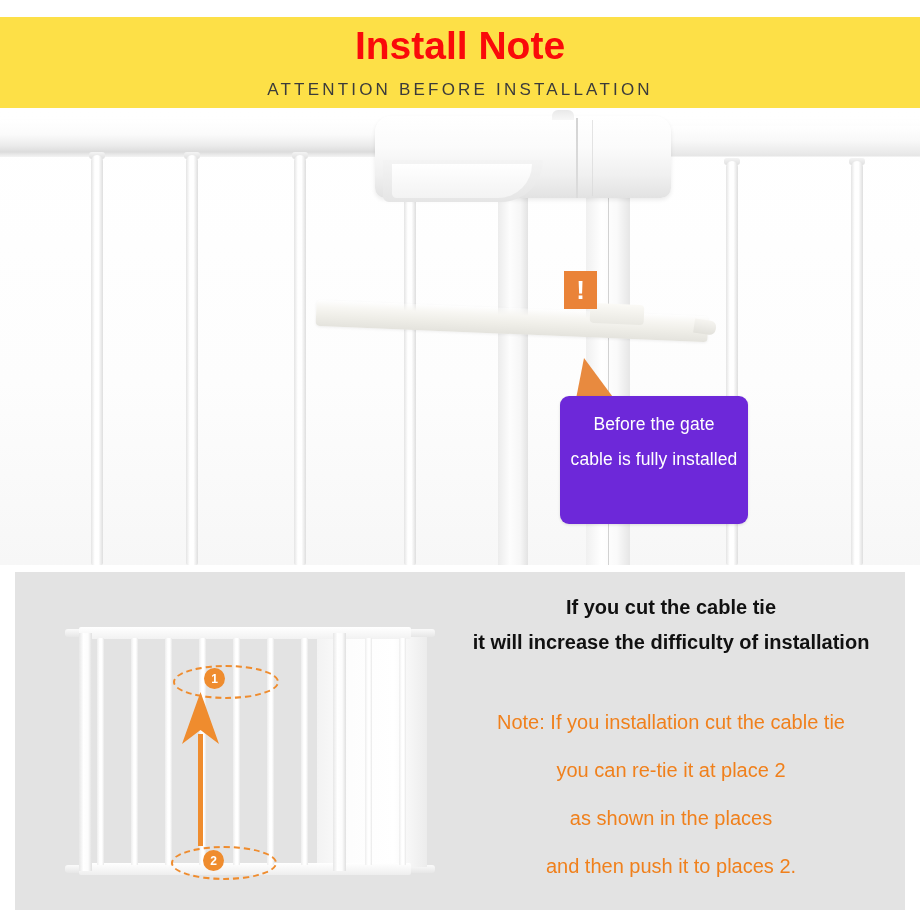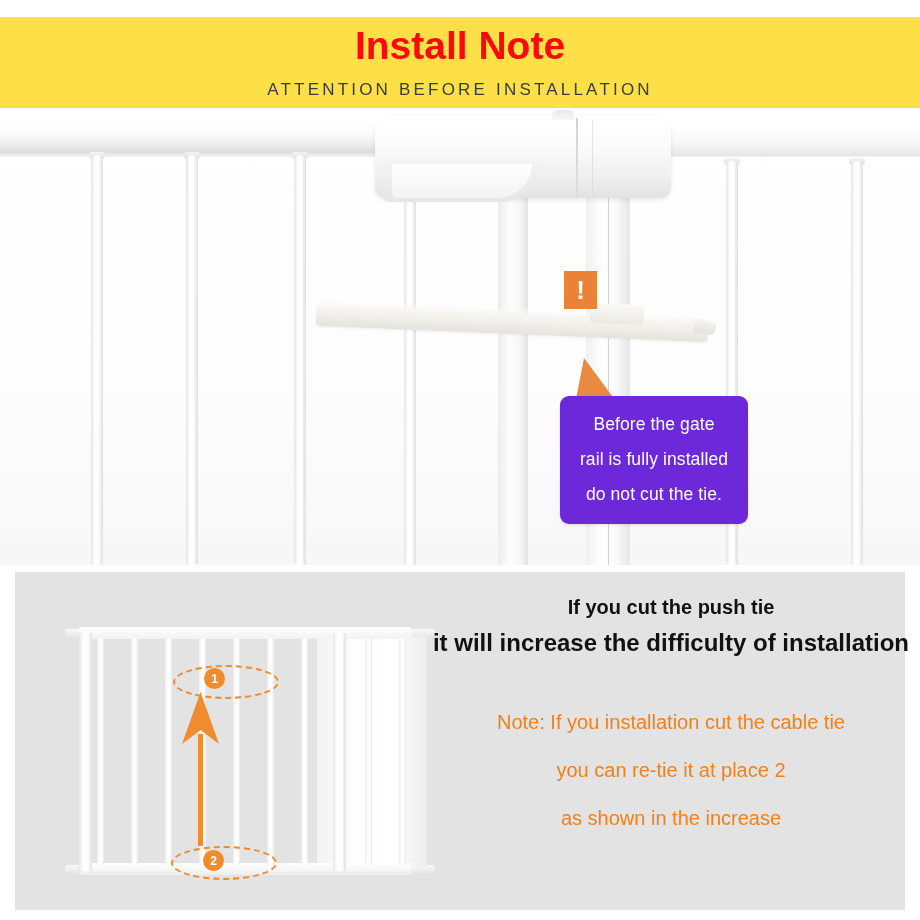--- a/index.html
+++ b/index.html
@@ -321,21 +321,21 @@
     width: 478px;
   }
   .bt-line {
     text-align: center;
     font-size: 20px;
     font-weight: bold;
     color: #111111;
     line-height: 35px;
     white-space: nowrap;
   }
-  .bt-line.wide { font-size: 24px; }
+  .bt-line.wide { font-size: 20px; }
   .note-block {
     position: absolute;
     left: 432px; top: 698px;
     width: 478px;
   }
   .note-line {
     text-align: center;
     font-size: 20px;
     color: #f0801c;
     line-height: 48px;
@@ -388,22 +388,21 @@
     <div class="cable-tie-head"></div>
     <div class="cable-tie-tip"></div>
   </div>
 
   <div class="excl-mark">!</div>
 
   <div class="bubble-tail"></div>
   <div class="bubble">
     <div class="bubble-text">
       <span class="l">Before the gate</span>
-      <span class="l">rail is fully installed</span>
-      <span class="l">do not cut the tie.</span>
+      <span class="l">cable is fully installed</span>
     </div>
   </div>
 
   <div class="bottom-panel">
 
     <div class="gate">
       <div class="gate-screw" style="left:0px;top:2px"></div>
       <div class="gate-screw" style="left:0px;bottom:2px"></div>
       <div class="gate-screw" style="right:0px;top:2px"></div>
       <div class="gate-screw" style="right:0px;bottom:2px"></div>
@@ -431,23 +430,24 @@
     <div class="ellipse" style="left:156px; top:274px"></div>
     <div class="num-badge" style="left:188px; top:278px">2</div>
 
     <svg style="position:absolute; left:156px; top:120px; width:60px; height:160px;" viewBox="0 0 60 160">
       <rect x="27" y="42" width="5" height="112" fill="#ef8c2e"></rect>
       <path d="M29.5 0 L48 52 L29.5 38 L11 52 Z" fill="#ef8c2e"></path>
     </svg>
   </div>
 
   <div class="bt-block">
-    <div class="bt-line">If you cut the push tie</div>
+    <div class="bt-line">If you cut the cable tie</div>
     <div class="bt-line wide">it will increase the difficulty of installation</div>
   </div>
 
   <div class="note-block">
     <div class="note-line">Note: If you installation cut the cable tie</div>
     <div class="note-line">you can re-tie it at place 2</div>
-    <div class="note-line">as shown in the increase</div>
+    <div class="note-line">as shown in the places</div>
+    <div class="note-line">and then push it to places 2.</div>
   </div>
 
 </div>
 
 </body></html>

